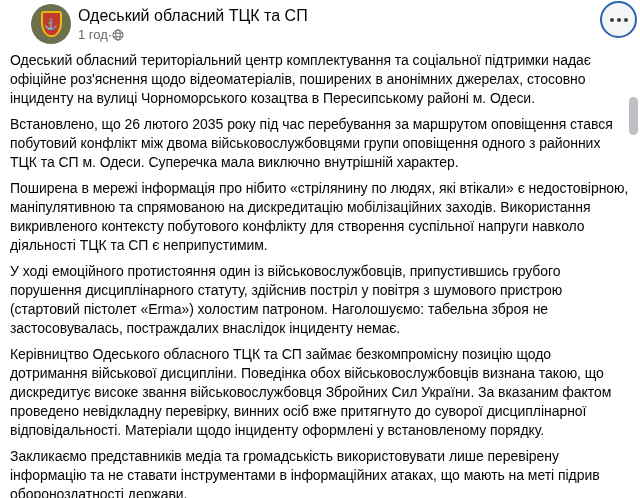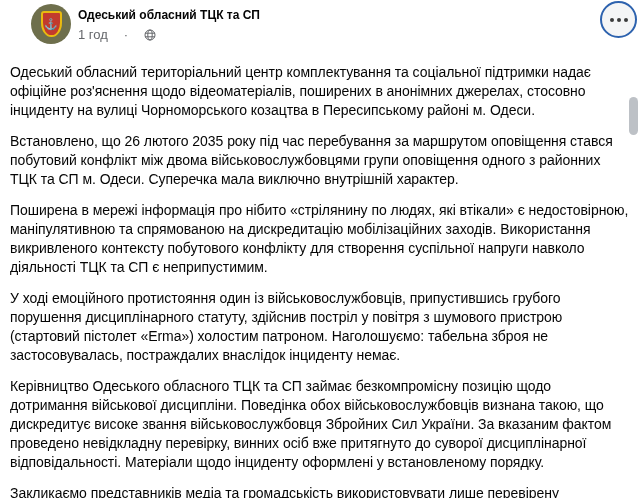--- a/index.html
+++ b/index.html
@@ -19,42 +19,42 @@
   }
   .shield{
     width:17px;height:22px;background:var(--shield-red);
     border:2px solid var(--shield-gold);
     border-radius:3px 3px 48% 48% / 3px 3px 55% 55%;
     display:flex;align-items:center;justify-content:center;
   }
   .shield .anchor{font-size:11px;line-height:1;color:#2e1f14;}
   .meta{position:absolute;left:78px;top:6px;}
   .author{
-    font-size:12px;font-weight:700;color:var(--text);line-height:19px;cursor:pointer;
+    font-size:16px;font-weight:400;color:var(--text);line-height:19px;cursor:pointer;
   }
-  .sub{display:flex;align-items:center;gap:16px;margin-top:2px;
+  .sub{display:flex;align-items:center;gap:0;margin-top:2px;
        font-size:13px;color:var(--muted);line-height:16px;}
   .sub .sep{color:var(--muted);}
   .globe-icon{display:inline-flex;align-items:center;}
 
   
   .more-btn{
     position:absolute;left:600px;top:1px;width:37px;height:37px;border-radius:50%;
     background:#f4f5f6;border:2px solid var(--accent-ring);
     display:flex;align-items:center;justify-content:center;gap:3px;
     cursor:pointer;padding:0;box-sizing:border-box;
   }
   .more-btn .dot{width:4px;height:4px;border-radius:50%;background:#3a3b3c;display:block;}
 
   
   .body{
     position:absolute;top:51px;left:10px;width:620px;
     font-size:14px;line-height:19px;color:var(--text);letter-spacing:-0.05px;
   }
-  .body p{margin:12px 0 7px 0;}
+  .body p{margin:0 0 7px 0;}
 
   
   .scroll-thumb{
     position:absolute;right:2px;top:97px;width:9px;height:38px;border-radius:5px;
     background:var(--scrollbar);cursor:pointer;
   }
 </style>
 </head>
 <body>
 

